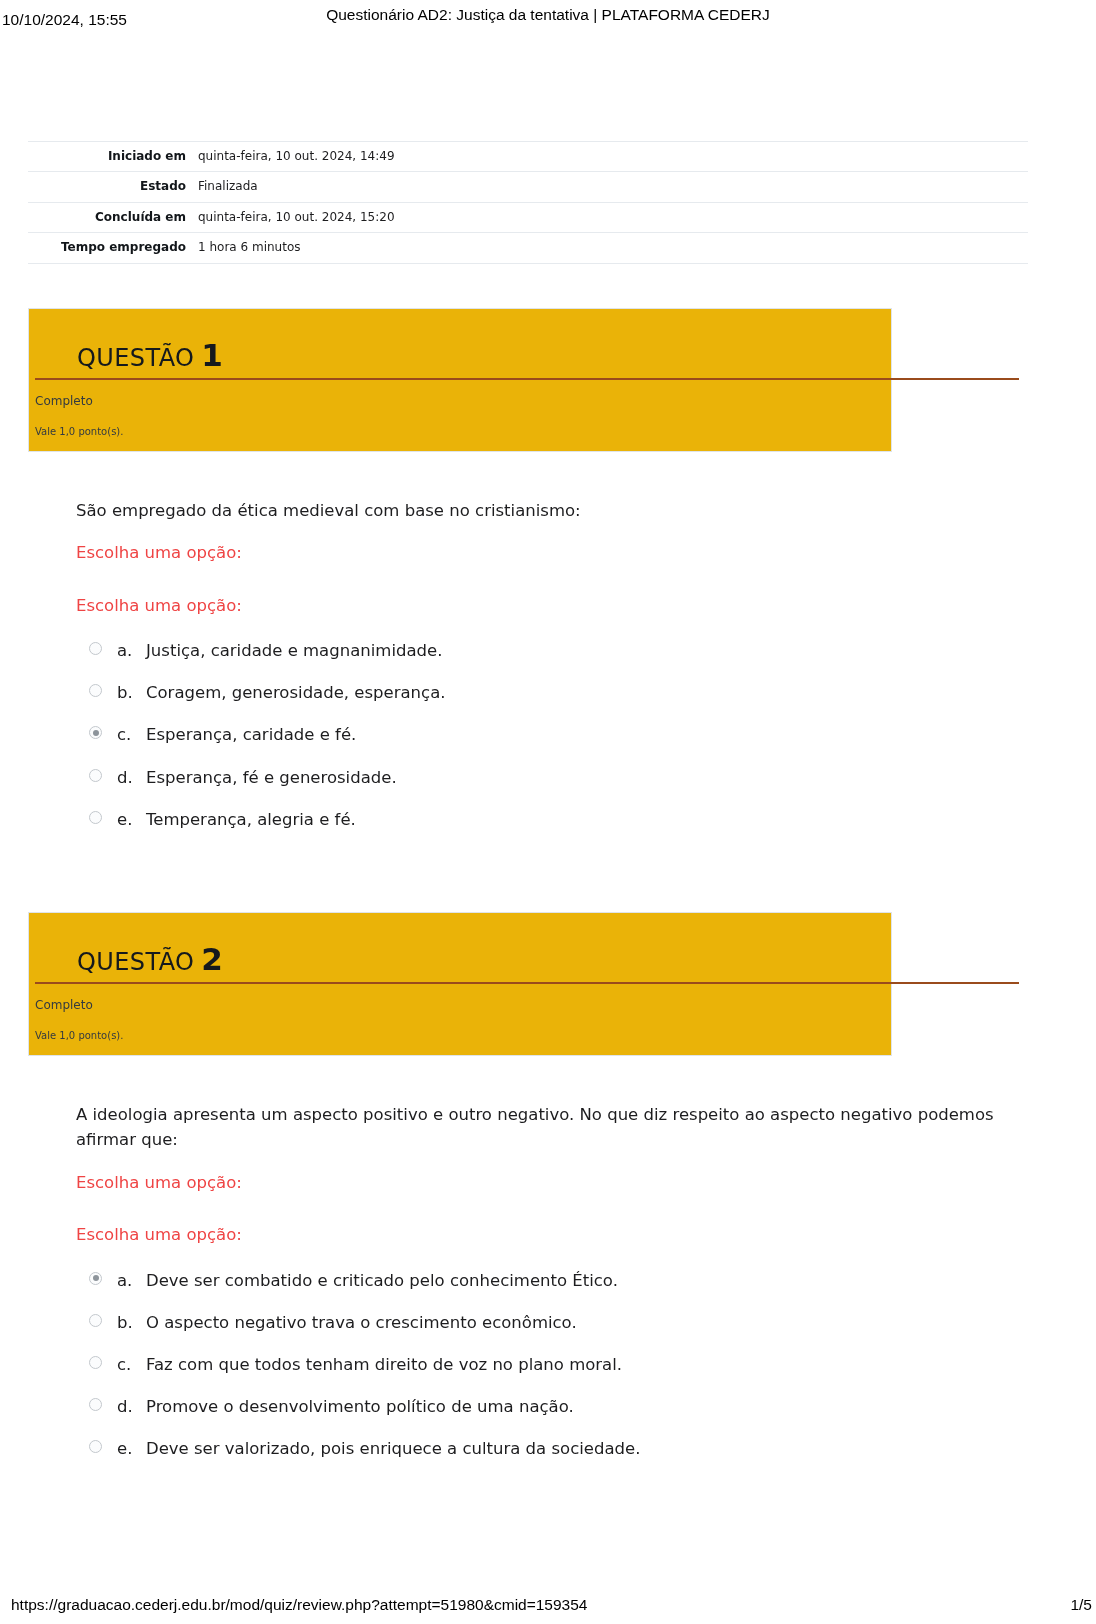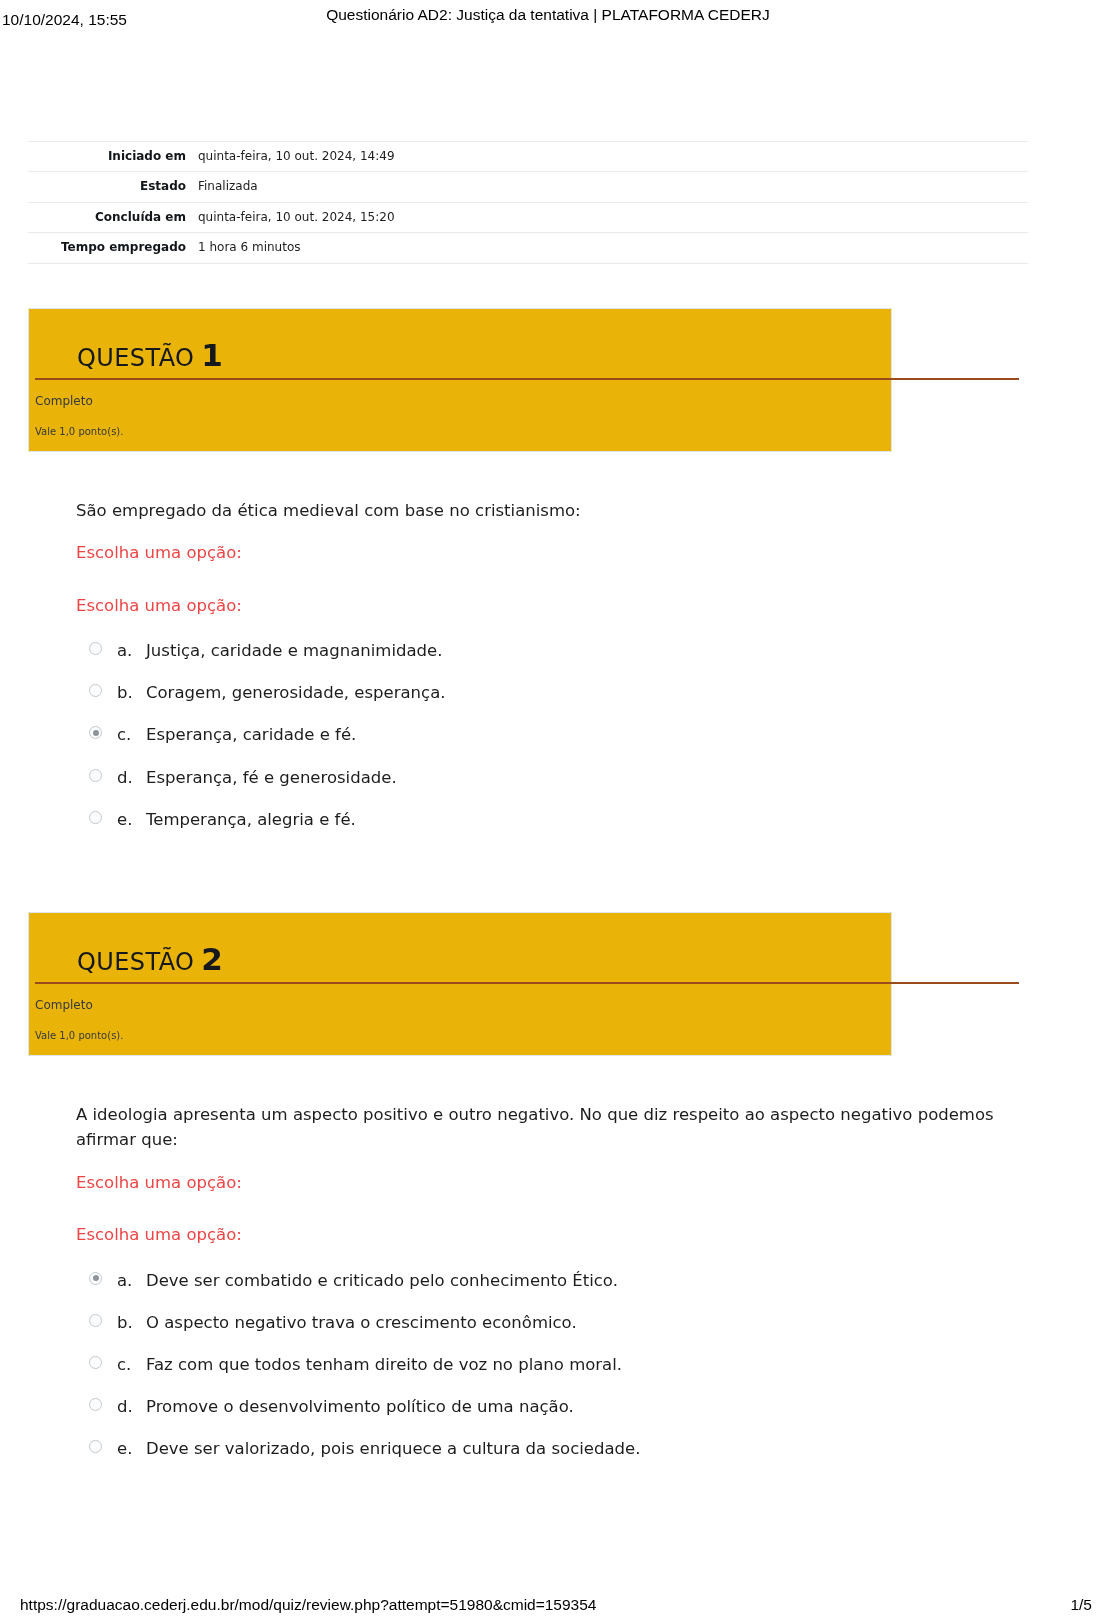--- a/index.html
+++ b/index.html
@@ -49,21 +49,21 @@
     bottom: 6px;
     left: 0;
     width: 1096px;
     height: 22px;
     font-family: "Liberation Sans", sans-serif;
     font-size: 15.5px;
     color: #000000;
   }
   .print-footer .pf-url {
     position: absolute;
-    left: 20px;
+    left: 11px;
     top: 0;
     white-space: nowrap;
   }
   .print-footer .pf-page {
     position: absolute;
     right: 4px;
     top: 0;
     white-space: nowrap;
   }
 

